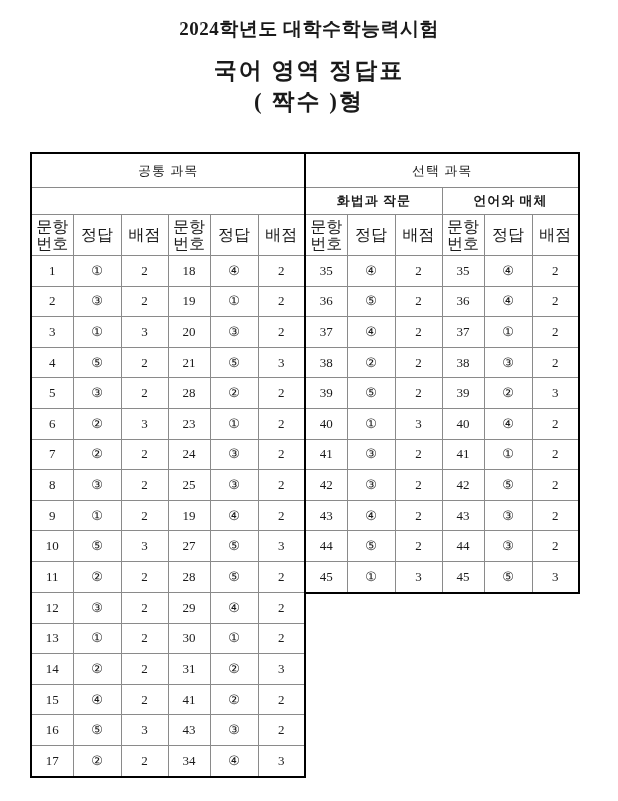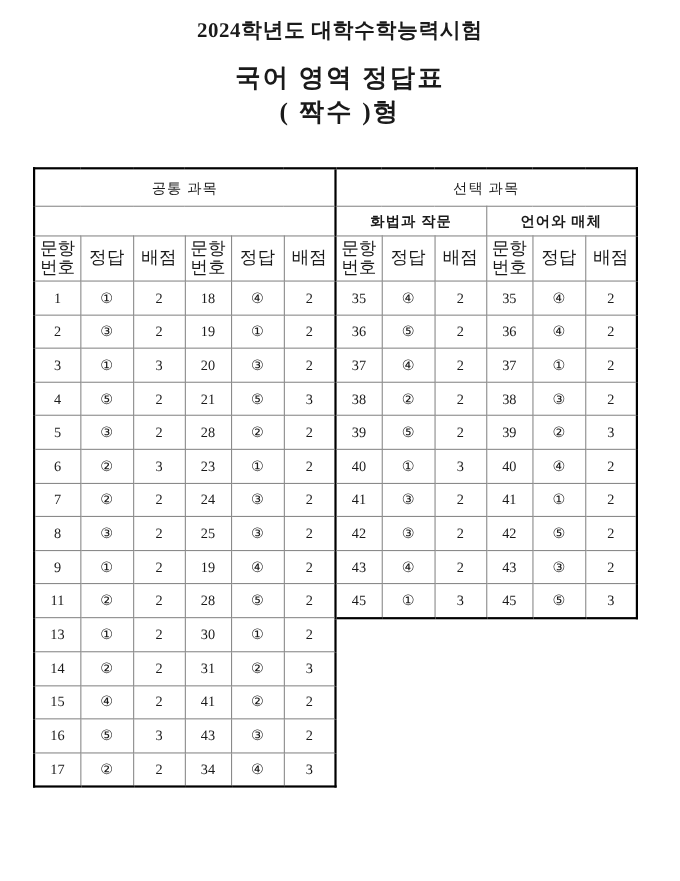--- a/index.html
+++ b/index.html
@@ -289,34 +289,57 @@
           <td class="">④</td>
           <td class="br-thick">2</td>
           <td class="bl-thick">43</td>
           <td class="">④</td>
           <td class="">2</td>
           <td class="">43</td>
           <td class="">③</td>
           <td class="br-thick">2</td>
         </tr>
         <tr class="data-row">
+          <td class="bl-thick">10</td>
+          <td class="">⑤</td>
+          <td class="">3</td>
+          <td class="">27</td>
+          <td class="">⑤</td>
+          <td class="br-thick">3</td>
+          <td class="bl-thick">44</td>
+          <td class="">⑤</td>
+          <td class="">2</td>
+          <td class="">44</td>
+          <td class="">③</td>
+          <td class="br-thick">2</td>
+        </tr>
+        <tr class="data-row">
           <td class="bl-thick">11</td>
           <td class="">②</td>
           <td class="">2</td>
           <td class="">28</td>
           <td class="">⑤</td>
           <td class="br-thick">2</td>
           <td class="bl-thick bb-thick">45</td>
           <td class="bb-thick">①</td>
           <td class="bb-thick">3</td>
           <td class="bb-thick">45</td>
           <td class="bb-thick">⑤</td>
           <td class="bb-thick br-thick">3</td>
         </tr>
         <tr class="data-row">
+          <td class="bl-thick">12</td>
+          <td class="">③</td>
+          <td class="">2</td>
+          <td class="">29</td>
+          <td class="">④</td>
+          <td class="br-thick">2</td>
+          <td class="empty-cell" colspan="6"></td>
+        </tr>
+        <tr class="data-row">
           <td class="bl-thick">13</td>
           <td class="">①</td>
           <td class="">2</td>
           <td class="">30</td>
           <td class="">①</td>
           <td class="br-thick">2</td>
           <td class="empty-cell" colspan="6"></td>
         </tr>
         <tr class="data-row">
           <td class="bl-thick">14</td>

